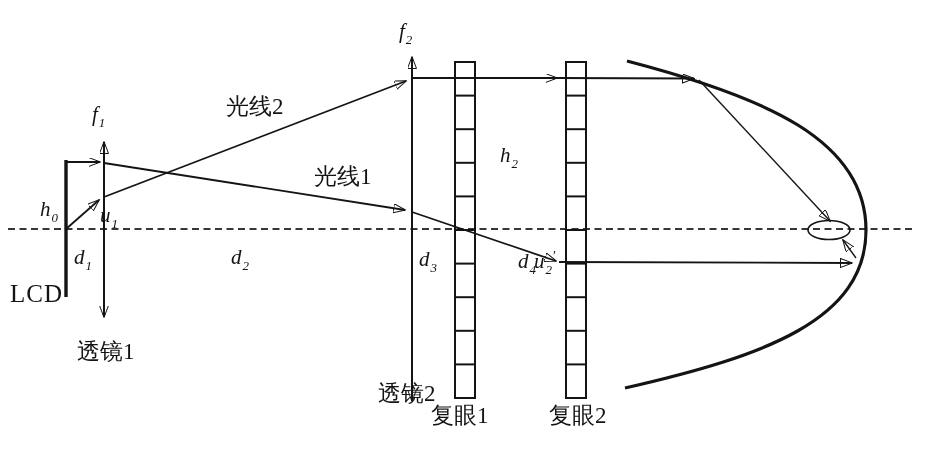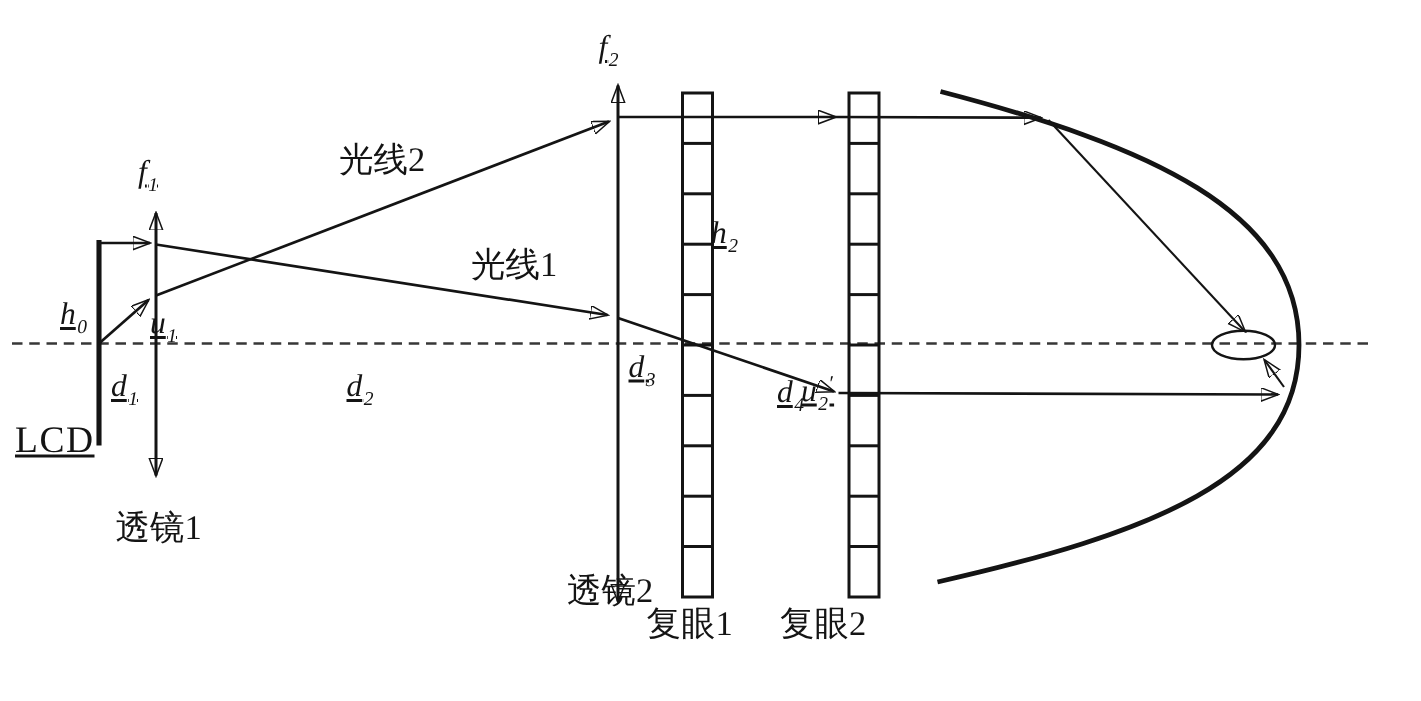--- a/index.html
+++ b/index.html
@@ -8,25 +8,25 @@
     position:relative; width:947px; height:467px;
     background:var(--bg); overflow:hidden;
     font-family:"Liberation Serif","DejaVu Serif",serif;
     color:var(--ink);
   }
   .stage svg { position:absolute; left:0; top:0; color:var(--ink); }
   .stage svg line, .stage svg path, .stage svg rect, .stage svg ellipse {
     stroke:currentColor; fill:none;
   }
   .lbl { position:absolute; line-height:1; white-space:nowrap; }
-  .math { font-style:italic; font-size:21px;text-decoration:underline; }
+  .math { font-style:italic; font-size:21px; }
   .math .sub   { font-size:13px; vertical-align:-6px; margin-left:1px; }
   .math .prime { font-size:14px; vertical-align:7px; margin-left:1px; font-style:normal; }
   .cjk { font-size:23px; font-style:normal;text-align:right; }
-  .latin { font-size:25px; letter-spacing:1px;text-decoration:underline; }
+  .latin { font-size:25px; letter-spacing:1px; }
 </style>
 </head>
 <body>
 
 <div class="stage">
 
   <svg width="947" height="467" viewBox="0 0 947 467">
     <defs>
       <marker id="arr" markerUnits="userSpaceOnUse" markerWidth="13" markerHeight="10" refX="11.5" refY="4.5" orient="auto-start-reverse">
         <path d="M0,0 L12,4.5 L0,9 Z" fill="currentColor" stroke="none"></path>
@@ -86,26 +86,26 @@
       <line x1="856" y1="258" x2="843" y2="240" marker-end="url(#arr)"></line>
     </g>
   </svg>
 
   <div class="lbl math" style="left:92px;top:104px"><span>f</span><span class="sub">1</span></div>
   <div class="lbl math" style="left:399px;top:21px"><span>f</span><span class="sub">2</span></div>
   <div class="lbl math" style="left:40px;top:199px"><span>h</span><span class="sub">0</span></div>
   <div class="lbl math" style="left:100px;top:205px"><span>u</span><span class="sub">1</span></div>
   <div class="lbl math" style="left:74px;top:247px"><span>d</span><span class="sub">1</span></div>
   <div class="lbl math" style="left:231px;top:247px"><span>d</span><span class="sub">2</span></div>
-  <div class="lbl math" style="left:419px;top:234px"><span>d</span><span class="sub">3</span></div>
+  <div class="lbl math" style="left:419px;top:249px"><span>d</span><span class="sub">3</span></div>
   <div class="lbl math" style="left:518px;top:251px"><span>d</span><span class="sub">4</span></div>
   <div class="lbl math" style="left:534px;top:250px"><span>u</span><span class="sub">2</span><span class="prime">′</span></div>
-  <div class="lbl math" style="left:474px;top:145px"><span>h</span><span class="sub">2</span></div>
+  <div class="lbl math" style="left:500px;top:145px"><span>h</span><span class="sub">2</span></div>
 
   <div class="lbl latin" style="left:10px;top:281px">LCD</div>
   <div class="lbl cjk" style="left:226px;top:95px">光线2</div>
   <div class="lbl cjk" style="left:314px;top:165px">光线1</div>
   <div class="lbl cjk" style="left:77px;top:340px">透镜1</div>
   <div class="lbl cjk" style="left:378px;top:382px">透镜2</div>
   <div class="lbl cjk" style="left:431px;top:404px">复眼1</div>
-  <div class="lbl cjk" style="left:520px;top:404px">复眼2</div>
+  <div class="lbl cjk" style="left:549px;top:404px">复眼2</div>
 
 </div>
 
 </body></html>

